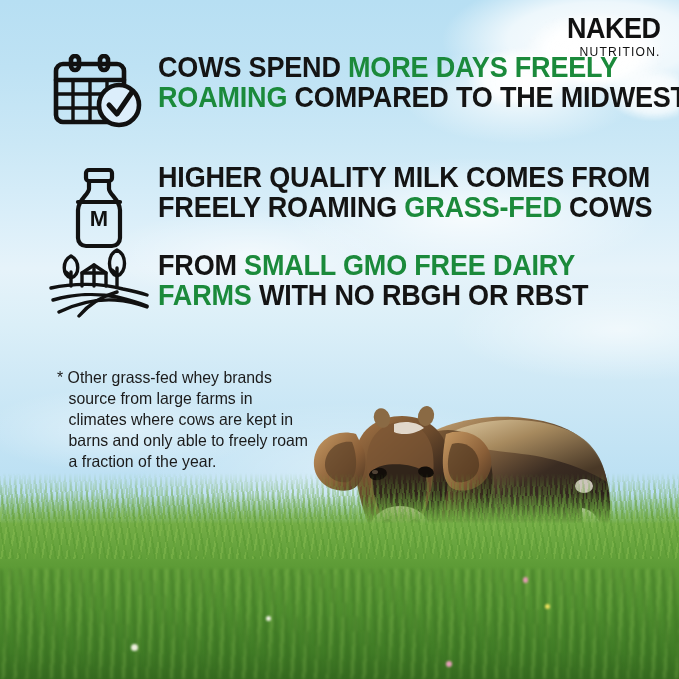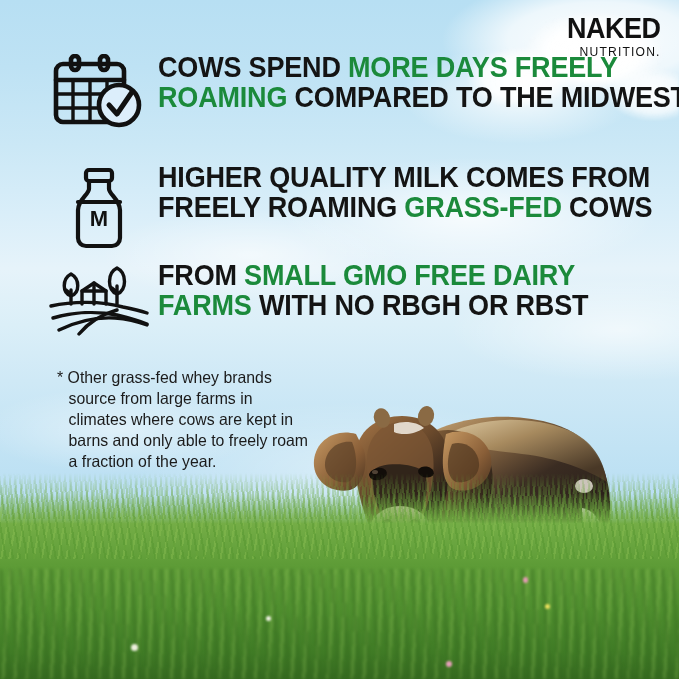--- a/index.html
+++ b/index.html
@@ -95,21 +95,21 @@
     letter-spacing:-0.2px;
     transform:scaleX(.90);transform-origin:left top;
     white-space:nowrap;
   }
   .headline .g{color:#1b8a3b;}
 
   #row1{left:40px;top:52px;}
   #row1 .icon-box{padding-top:2px;}
   #row2{left:40px;top:162px;}
   #row2 .icon-box{padding-top:4px;}
-  #row3{left:40px;top:260px;}
+  #row3{left:40px;top:242px;align-items:center;}
   #row3 .icon-box{padding-top:6px;}
 
   
   .footnote{
     position:absolute;left:57px;top:367px;width:250px;
     font-family:"Liberation Sans", sans-serif;
     font-size:16.5px;line-height:21px;color:#1b1b1b;
     text-indent:-12px;padding-left:12px;
     transform:scaleX(.96);transform-origin:left top;
   }

